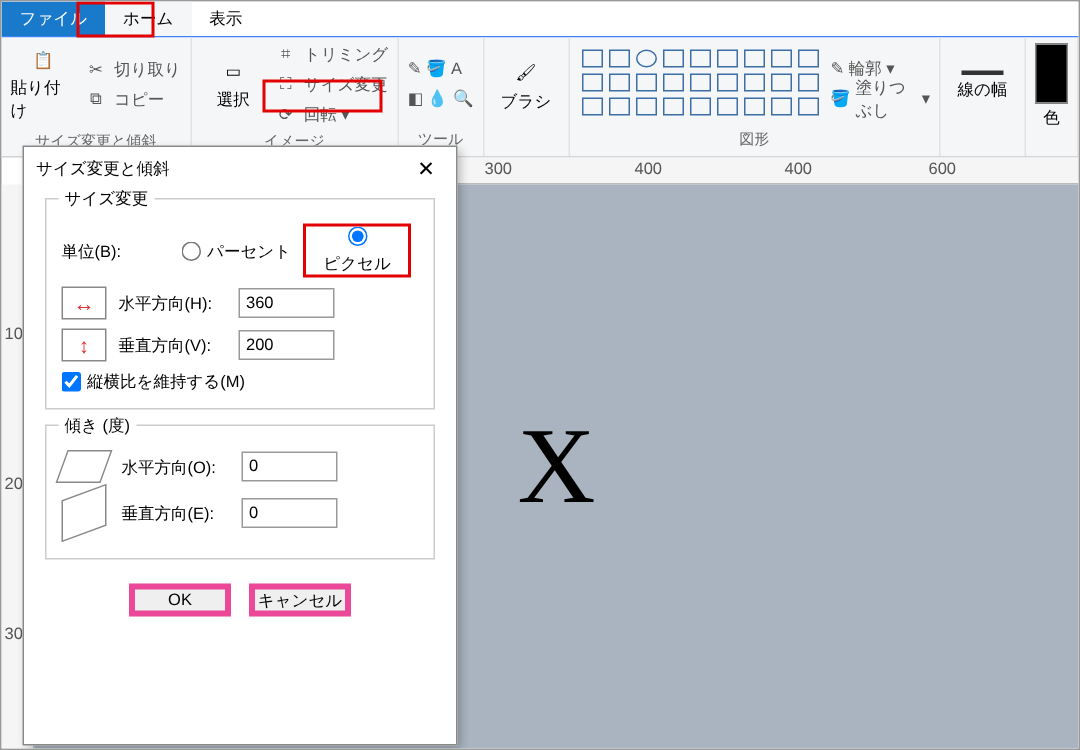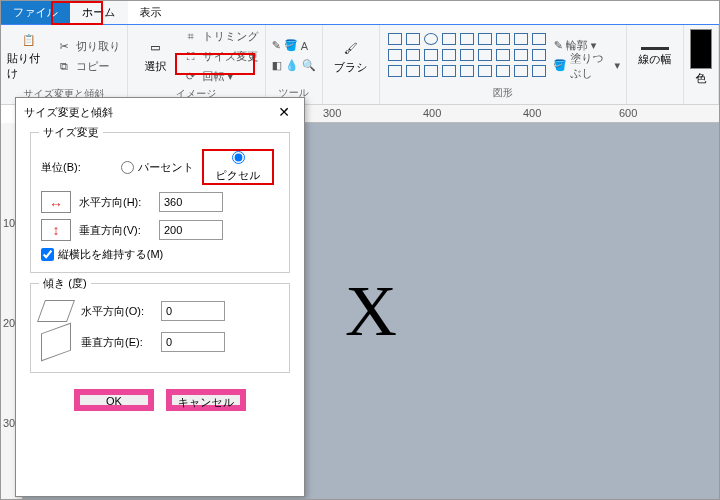--- a/index.html
+++ b/index.html
@@ -30,21 +30,21 @@
 .dlg-close{width:24px;text-align:center;font-size:14px;}
 .dlg-body{padding:6px 14px 10px;}
 .gbox{border:1px solid #ccc;padding:10px 10px 10px;margin-bottom:10px;position:relative;}
 .gbox>.gtitle{position:absolute;top:-8px;left:8px;background:#fff;padding:0 4px;font-size:11px;}
 .row{display:flex;align-items:center;gap:8px;margin:6px 0;}
 .row label{min-width:72px;}
 .radio{display:flex;align-items:center;gap:4px;}
 input[type=text]{width:64px;height:20px;border:1px solid #999;padding:0 4px;}
 .thumb{width:30px;height:22px;border:1px solid #888;display:flex;align-items:center;justify-content:center;}
 .dlg-btns{display:flex;justify-content:center;gap:12px;padding:6px 0 2px;}
-.btn{width:80px;height:22px;border:6px solid #ec4899;background:#efefef;}
+.btn{width:68px;height:22px;border:4px solid #ec4899;background:#efefef;}
 .chk{display:flex;align-items:center;gap:4px;}
 .ribbon-home-hl{position:absolute;left:50px;top:0;width:52px;height:24px;border:2px solid #e30000;pointer-events:none;}
 .ribbon-size-hl{position:absolute;left:174px;top:52px;width:80px;height:22px;border:2px solid #e30000;pointer-events:none;}
 
 
 .w-auto{width:auto;}
 .dlg-dims{width:290px;height:400px;}
 .arrow-h{color:#d33;font-size:14px;}
 .arrow-v{color:#d33;font-size:14px;line-height:8px;}
 .skew-x{transform:skewX(-20deg);}

